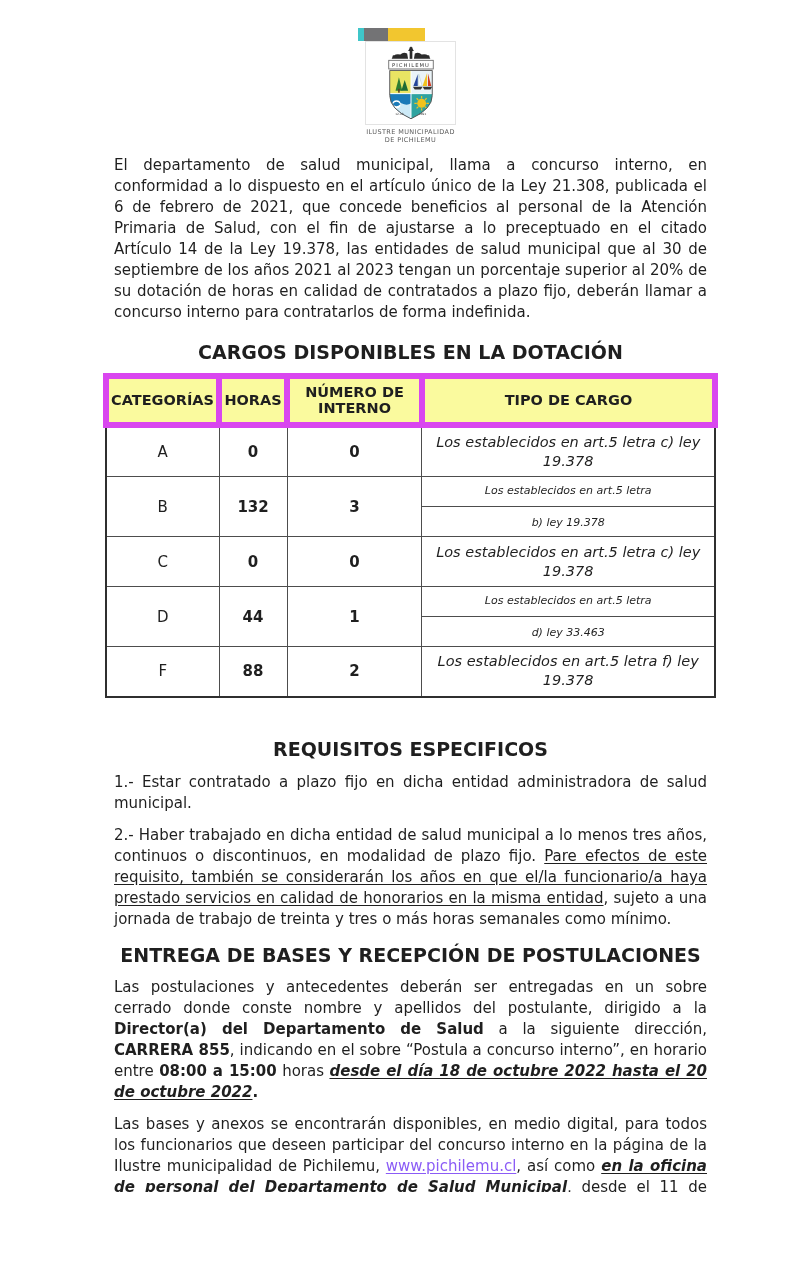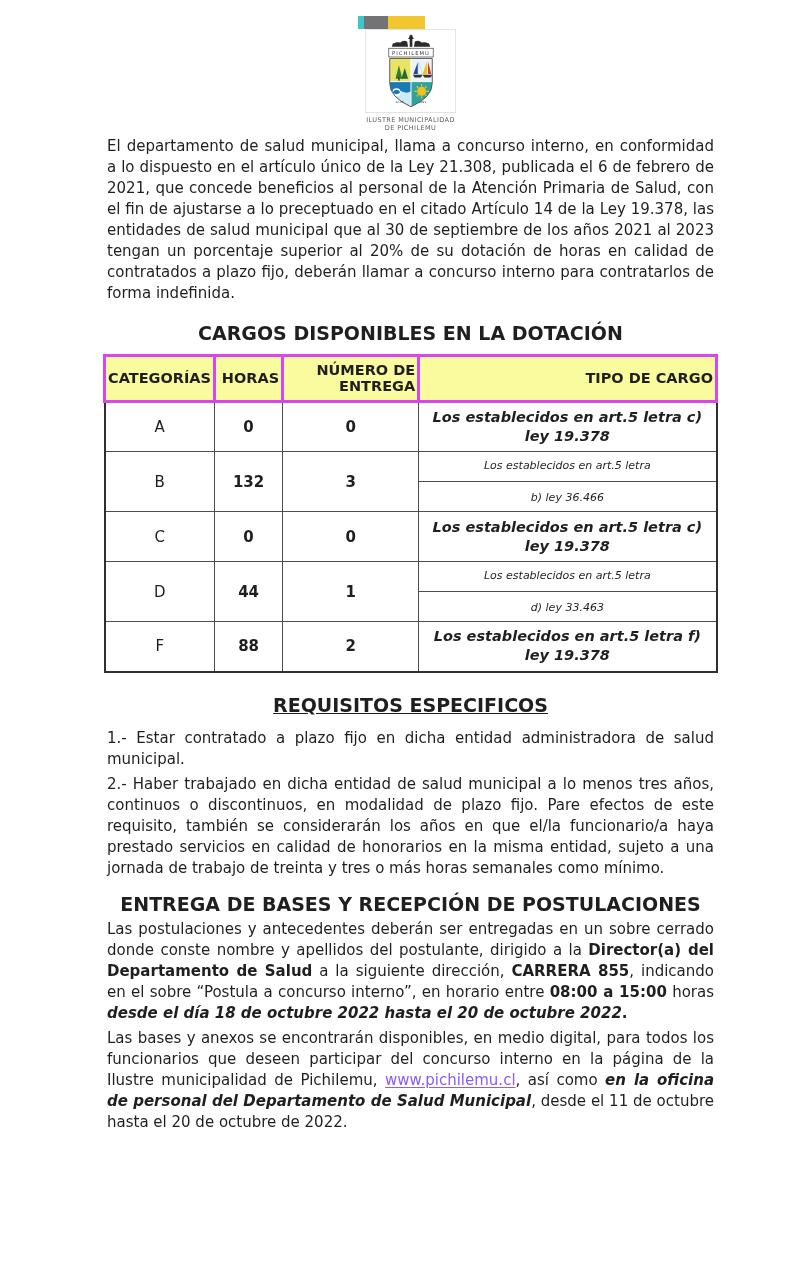--- a/index.html
+++ b/index.html
@@ -1,59 +1,59 @@
 <!DOCTYPE html>
 <html><head>
 <meta charset="utf-8">
 <style>
   * { box-sizing: border-box; }
   html, body { margin: 0; padding: 0; background: #ffffff; }
   .page {
     width: 800px; height: 1192px; overflow: hidden;
     background: #ffffff; color: #1f1f1f;
     font-family: "DejaVu Sans", "Liberation Sans", sans-serif;
-    padding: 16px 82px 20px 103px;
+    padding: 28px 82px 20px 103px;
   }
   
   .logo-wrap { width: 105px; margin: 0 auto; text-align: center; }
   .stripe { display: flex; height: 13px; width: 105px; }
   .stripe span { display: block; height: 100%; }
   .stripe .s0 { width: 6px; } .stripe .s1 { width: 24px; }
   .stripe .s2 { width: 37px; } .stripe .s3 { width: 38px; }
   .logo-box {
     width: 91px; height: 84px; margin: 0 auto; border: 1px solid #e3e3e3;
     background: #fff; display: flex; align-items: center; justify-content: center;
   }
   .logo-caption { margin-top: 3px; font-size: 6.5px; line-height: 8px;
     color: #5a5a5a; letter-spacing: 0.4px; white-space: nowrap; }
   
   .doc-title { text-align: center; font-weight: bold; font-size: 20px;
     margin: 32px 0 0 0; }
   .section-heading { text-align: center; font-weight: bold; font-size: 19px;
     margin: 0; }
   .h-cargos { margin-top: 18px; margin-bottom: 10px; }
-  .h-requisitos { margin-top: 21px; margin-bottom: 12px; text-decoration: underline; }
+  .h-requisitos { margin-top: 40px; margin-bottom: 12px; }
   .h-entrega { margin-top: 14px; margin-bottom: 4px; }
-  p.body { font-size: 15px; line-height: 21px; text-align: justify; margin: 4px; }
+  p.body { font-size: 15px; line-height: 21px; text-align: justify; margin: 11px; }
   .intro { margin-top: 12px; }
   .mb { margin-bottom: 12px; }
   .b { font-weight: bold; }
   .i { font-style: italic; }
-  .u { text-underline-offset: 2px; }
+  .u { text-decoration: underline; text-underline-offset: 2px; }
   .link { color: #8b5cf6; text-decoration: underline; text-underline-offset: 2px; cursor: pointer; }
   
   table.cargos { width: 100%; border-collapse: collapse; border: 2px solid #2f2f2f; }
   table.cargos th {
-    background: #FAFA9E; border: 3px solid #d946ef;
-    font-size: 14.5px; font-weight: bold; padding: 5px 2px 6px; text-align: right;
+    background: #FAFA9E; border: 6px solid #d946ef;
+    font-size: 14.5px; font-weight: bold; padding: 5px 2px 6px;
   }
   table.cargos td { border: 1px solid #4d4d4d; text-align: center; vertical-align: middle; }
   td.cat { font-size: 15px; height: 50px; }
   td.num { font-size: 15px; font-weight: bold; }
-  td.tipo { font-size: 14.5px; font-weight: bold; font-style: italic;
+  td.tipo { font-size: 14.5px; font-weight: normal; font-style: italic;
     line-height: 19px; padding: 5px 10px; }
   td.tipo-split { padding: 0; font-size: 11px; font-weight: normal; font-style: italic; }
   .tipo-top { border-bottom: 1px solid #4d4d4d; padding: 7px 10px 9px; }
   .tipo-bottom { padding: 9px 10px 7px; }
 </style>
 </head>
 <body>
 
 <div class="page">
 
@@ -143,38 +143,38 @@
     <colgroup>
       <col style="width:14.2%">
         <col style="width:11.2%">
         <col style="width:23.1%">
         <col style="width:51.5%">
     </colgroup>
     <thead>
       <tr>
         <th>CATEGORÍAS</th>
         <th>HORAS</th>
-        <th>NÚMERO DE ENTREGA</th>
+        <th>NÚMERO DE INTERNO</th>
         <th>TIPO DE CARGO</th>
       </tr>
     </thead>
     <tbody>
       <tr>
         <td class="cat">A</td>
         <td class="num">0</td>
         <td class="num">0</td>
         <td class="tipo">Los establecidos en art.5 letra c) ley 19.378</td>
       </tr>
       <tr>
         <td class="cat">B</td>
         <td class="num">132</td>
         <td class="num">3</td>
         <td class="tipo-split">
           <div class="tipo-top">Los establecidos en art.5 letra</div>
-          <div class="tipo-bottom">b) ley 36.466</div>
+          <div class="tipo-bottom">b) ley 19.378</div>
         </td>
       </tr>
       <tr>
         <td class="cat">C</td>
         <td class="num">0</td>
         <td class="num">0</td>
         <td class="tipo">Los establecidos en art.5 letra c) ley 19.378</td>
       </tr>
       <tr>
         <td class="cat">D</td>

